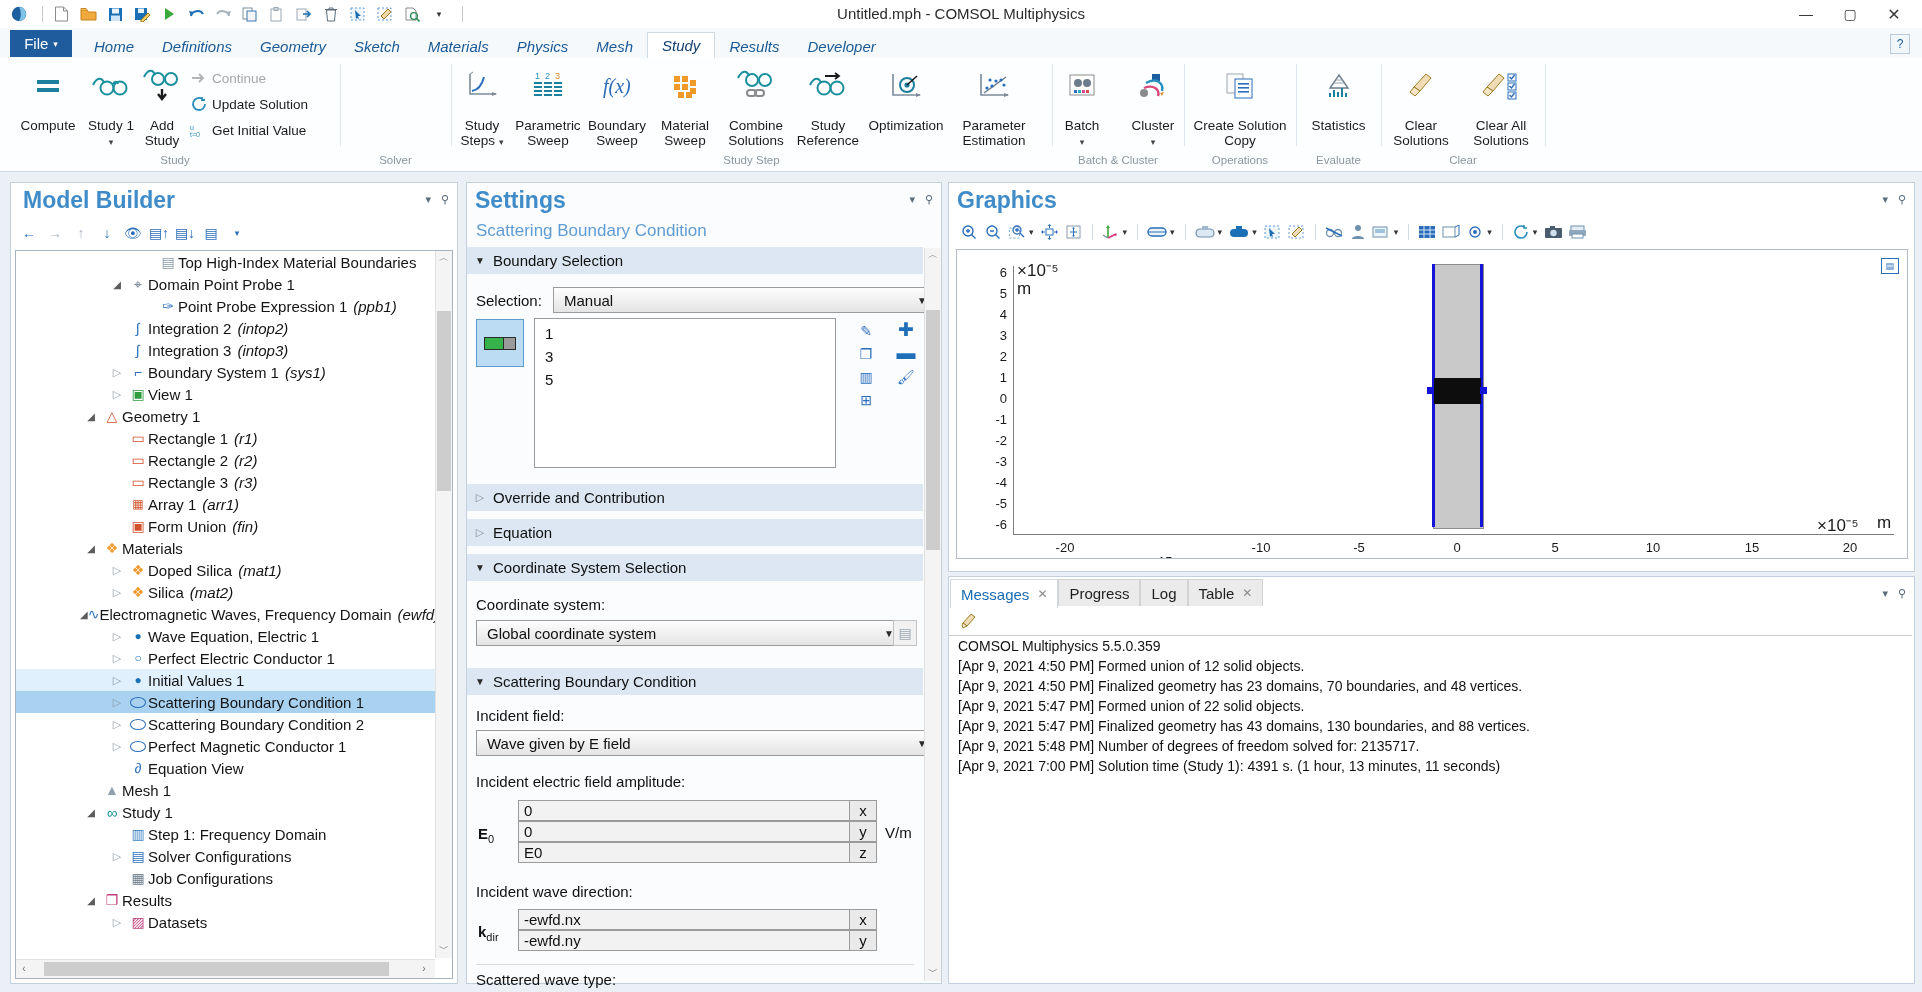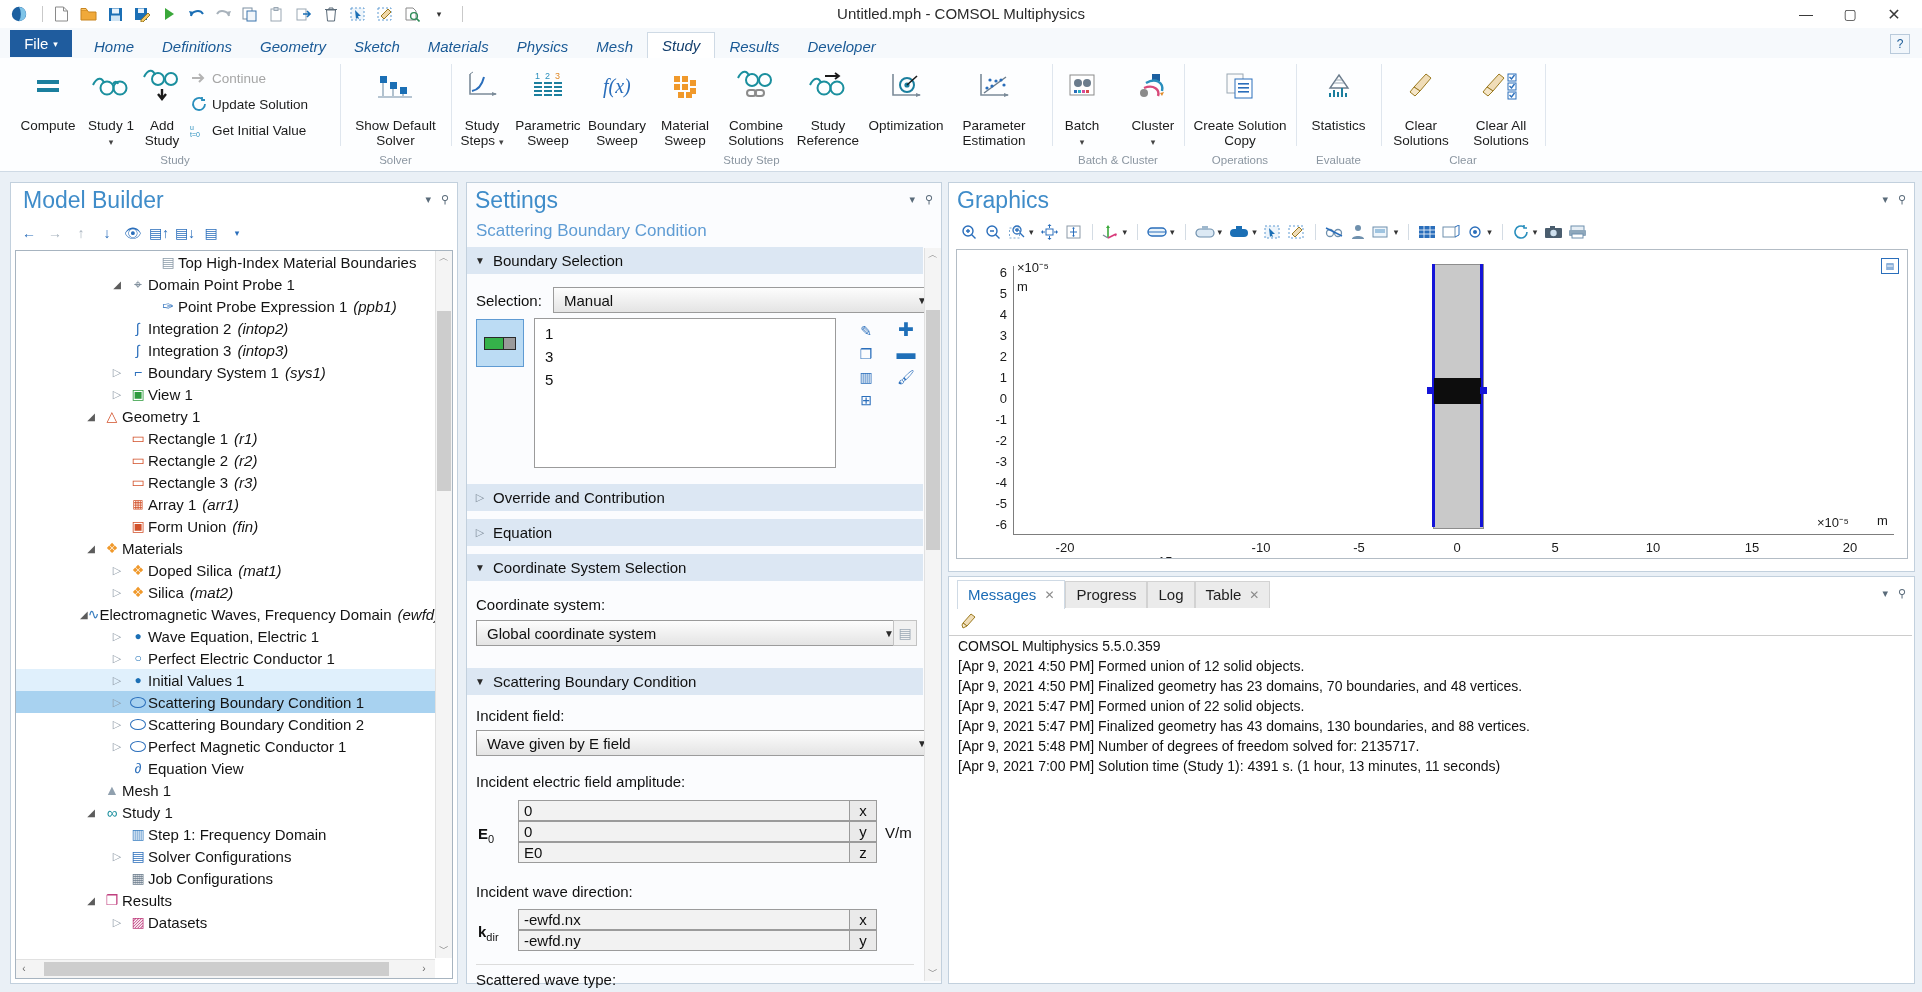--- a/index.html
+++ b/index.html
@@ -38,21 +38,21 @@
   .rbtn .lbl .ar{font-size:9px;color:#444;}
   .rsmallcol{display:flex;flex-direction:column;justify-content:flex-start;padding-top:3px;}
   .rsmall{display:flex;align-items:center;height:26px;}
   .rsmall .ico{width:24px;display:flex;align-items:center;justify-content:center;}
   .rsmall .lbl{font-size:13.5px;color:#1c1c1c;}
   .rsmall.dis .lbl{color:#a6a6a6;}
   .glabel{position:absolute;bottom:2px;left:0;width:100%;text-align:center;font-size:11.5px;color:#8b96a1;}
 
   
   .panel{position:absolute;background:#ffffff;border:1px solid #c2d0dd;}
-  .ptitle{position:absolute;font-size:23px;color:#3f8cc9;font-weight:normal;}
+  .ptitle{position:absolute;font-size:23px;color:#3f8cc9;font-weight:bold;}
   .psub{position:absolute;font-size:17px;color:#5f9cd4;}
   .phicons{position:absolute;display:flex;gap:10px;align-items:center;}
   .phicons span{font-size:11px;color:#5a6b7a;}
 
   
   #mb{left:10px;top:182px;width:446px;height:800px;}
   .mbtools{position:absolute;left:8px;top:38px;height:24px;display:flex;align-items:center;gap:6px;}
   .mbtools .t{width:20px;height:20px;display:flex;align-items:center;justify-content:center;color:#2a6ebb;font-size:14px;}
   .mbtools .t.dim{color:#a9b4bf;}
   .treebox{position:absolute;left:4px;top:67px;width:436px;height:727px;border:1px solid #a7b4c0;background:#fff;overflow:hidden;}
@@ -133,31 +133,31 @@
   
   #gr{left:948px;top:182px;width:965px;height:388px;}
   .gtools{position:absolute;left:8px;top:36px;height:26px;display:flex;align-items:center;}
   .gtools .g{height:22px;min-width:20px;display:flex;align-items:center;justify-content:center;color:#2a6ebb;font-size:14px;padding:0 2px;}
   .gtools .ar{font-size:9px;color:#333;padding:0 4px 0 0;}
   .gtools .sp{width:1px;height:16px;background:#d4dce4;margin:0 6px;}
   .canvas{position:absolute;left:7px;top:66px;width:950px;height:308px;background:#ffffff;border:1px solid #b3bcc5;overflow:hidden;}
   .axis{position:absolute;background:#7d7d7d;}
   .tickY{position:absolute;width:32px;text-align:right;font-size:13px;color:#1a1a1a;}
   .tickX{position:absolute;width:40px;text-align:center;font-size:13px;color:#1a1a1a;}
-  .expl{position:absolute;font-size:13px;color:#1a1a1a;}
+  .expl{position:absolute;font-size:17px;color:#1a1a1a;}
   .geo{position:absolute;background:#c9c9c9;border:1px solid #8d8d8d;}
   .geoedge{position:absolute;background:#1414d8;}
   .geoband{position:absolute;background:#0d0d0d;}
   .geohandle{position:absolute;width:7px;height:7px;background:#1414d8;}
   .glegendicon{position:absolute;width:16px;height:14px;border:1px solid #2a6ebb;color:#2a6ebb;font-size:9px;
                display:flex;align-items:center;justify-content:center;}
 
   
   #ms{left:948px;top:576px;width:965px;height:406px;background:#ffffff;}
-  .mtabs{position:absolute;left:8px;top:2px;height:30px;display:flex;align-items:center;}
+  .mtabs{position:absolute;left:1px;top:2px;height:30px;display:flex;align-items:flex-start;}
   .mtab{height:26px;padding:0 10px;display:flex;align-items:center;gap:8px;font-size:15px;color:#1f1f1f;
         background:#ebebeb;border:1px solid #d2d2d2;border-bottom:none;}
   .mtab.active{background:#ffffff;color:#1a6bb5;height:28px;border-color:#cfdae5;}
   .mtab .x{font-size:12px;color:#8a8a8a;}
   .mtoolrow{position:absolute;left:8px;top:32px;height:24px;display:flex;align-items:center;}
   .mtoolrow .g{width:22px;height:20px;display:flex;align-items:center;justify-content:center;font-size:14px;}
   .mlist{position:absolute;left:0;top:58px;width:963px;height:346px;background:#fff;border-top:1px solid #cccccc;overflow:hidden;}
   .mline{font-size:14px;color:#111111;line-height:20px;padding-left:9px;white-space:nowrap;}
 </style>
 </head>
@@ -361,33 +361,20 @@
                 </svg>
             </span>
             <span class="lbl">Get Initial Value</span>
           </div>
         </div>
       </div>
       <div class="glabel">Study</div>
     </div>
 
     <div class="rgroup" style="left:340px;width:111px">
-      <div class="ritems" style="justify-content:center">
-        <div class="rbtn" style="width:104px">
-          <span class="ico">
-            <svg width="44" height="32" viewBox="0 0 44 32">
-                <rect x="6" y="6" width="7" height="7" fill="#1b6fb5"></rect>
-                <rect x="16" y="12" width="7" height="7" fill="#1b6fb5"></rect>
-                <rect x="26" y="17" width="7" height="7" fill="#1b6fb5"></rect>
-                <path d="M9 13v13M19 19v7M29 24v2M4 27h34" stroke="#9fb3c4" stroke-width="1.6" fill="none"></path>
-              </svg>
-          </span>
-          <span class="lbl">Show Default Solver</span>
-        </div>
-      </div>
       <div class="glabel">Solver</div>
     </div>
 
     <div class="rgroup" style="left:451px;width:601px">
       <div class="ritems">
         <div class="rbtn" style="width:62px">
           <span class="ico">
             <svg width="40" height="30" viewBox="0 0 40 30">
                 <path d="M8 3v20h26" fill="none" stroke="#7b8b99" stroke-width="1.6"></path>
                 <path d="M30 21l5 2-5 2z" fill="#7b8b99"></path>

